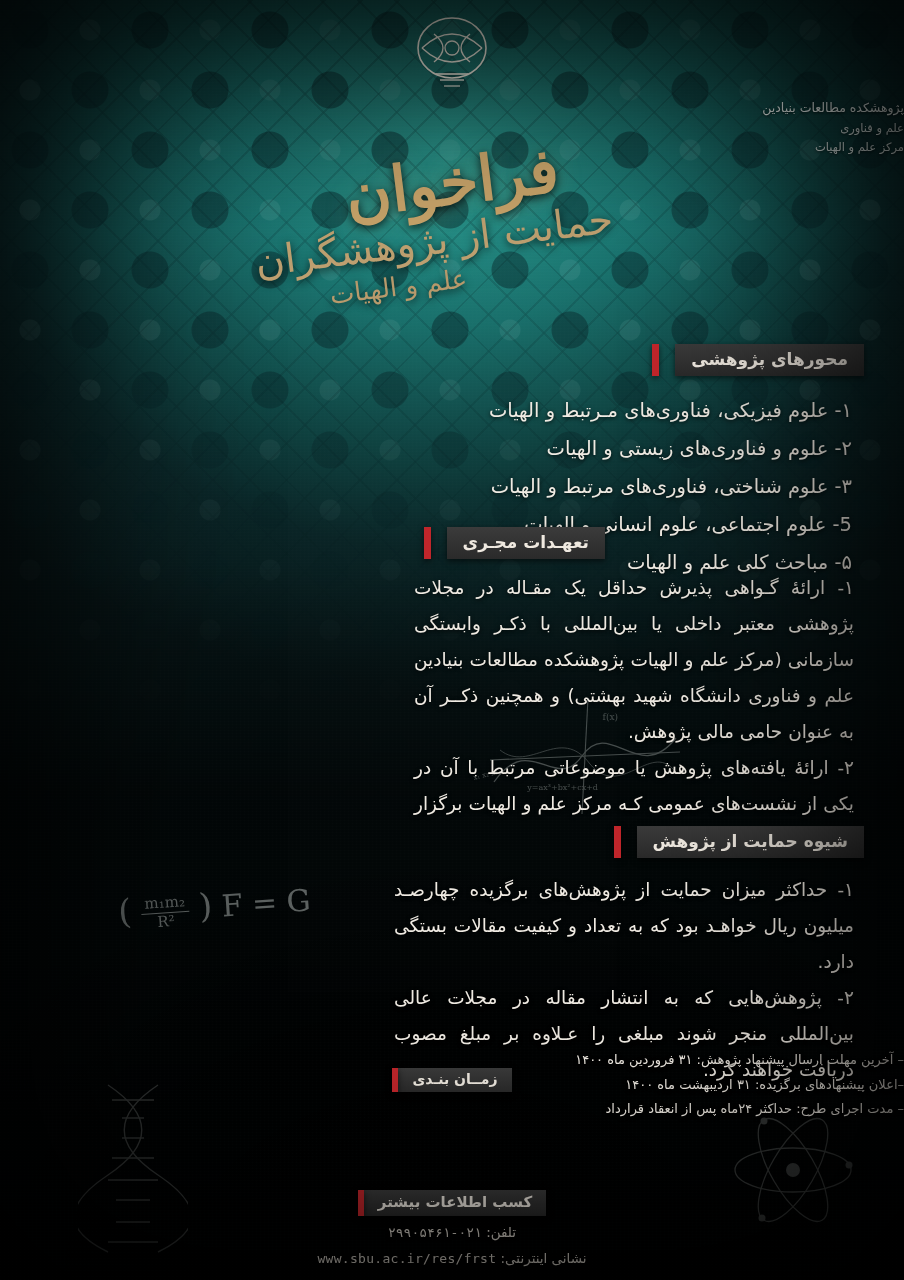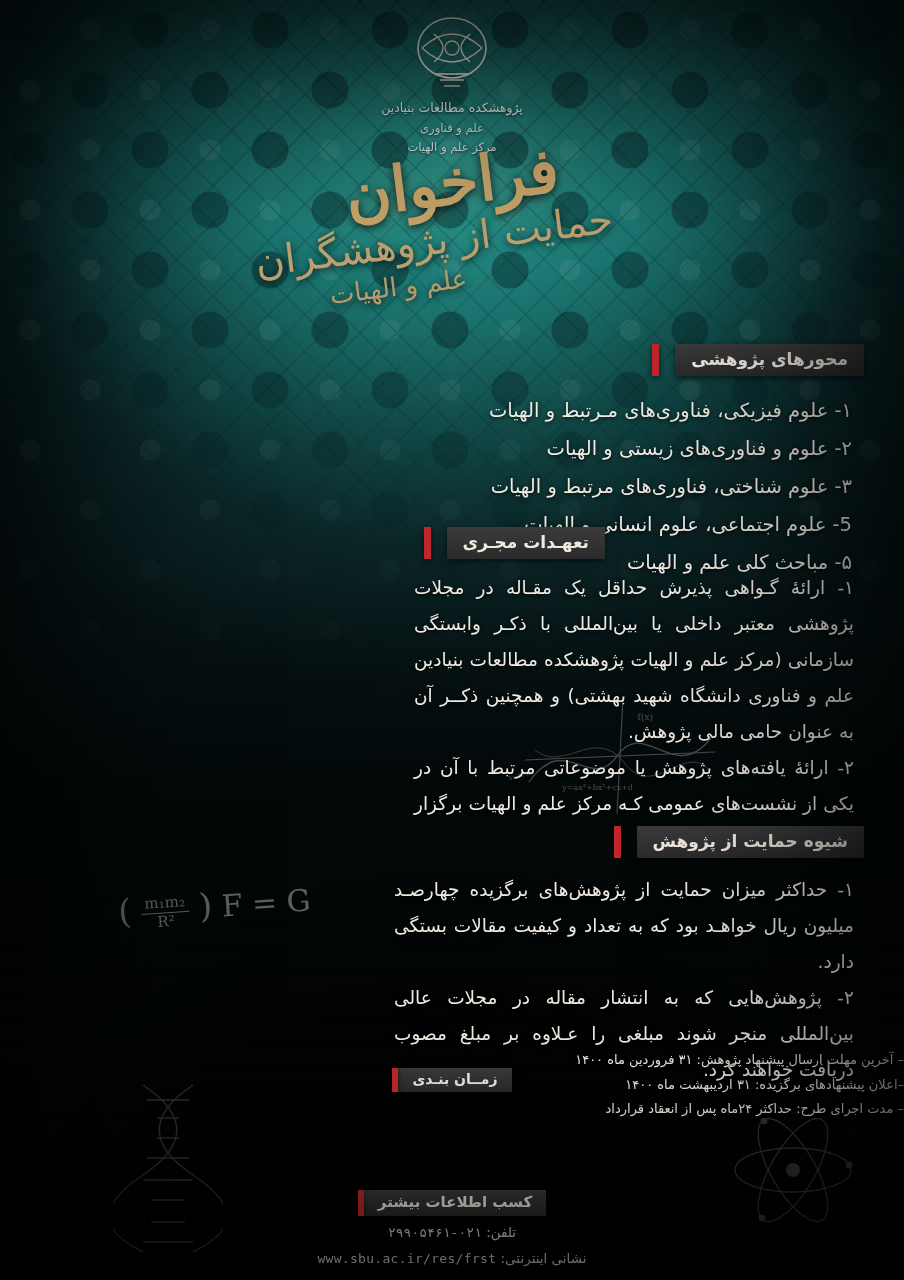--- a/index.html
+++ b/index.html
@@ -73,21 +73,21 @@
     inset: 0;
     box-shadow: inset 0 0 190px 60px rgba(0,0,0,.8);
     pointer-events: none;
   }
 
   
   .header {
     position: absolute;
     top: 14px;
     left: 0; right: 0;
-    text-align: center;
+    text-align: right;
   }
   .logo-mark {
     width: 92px;
     height: 78px;
     margin: 0 auto;
     position: relative;
   }
   .logo-mark svg { display:block; }
   .org-lines {
     margin-top: 6px;
@@ -198,21 +198,20 @@
     font-size: 13px;
     letter-spacing: .3px;
   }
 
   
   .chalk {
     position: absolute;
     opacity: .32;
     color: #3b82f6;
     pointer-events: none;
-    margin-left: 35px;
   }
   .chalk svg { display: block; }
   .formula {
     position: absolute;
     left: 118px;
     top: 885px;
     font-family: "DejaVu Serif", "Liberation Serif", serif;
     font-size: 30px;
     color: #d7dedb;
     opacity: .42;

